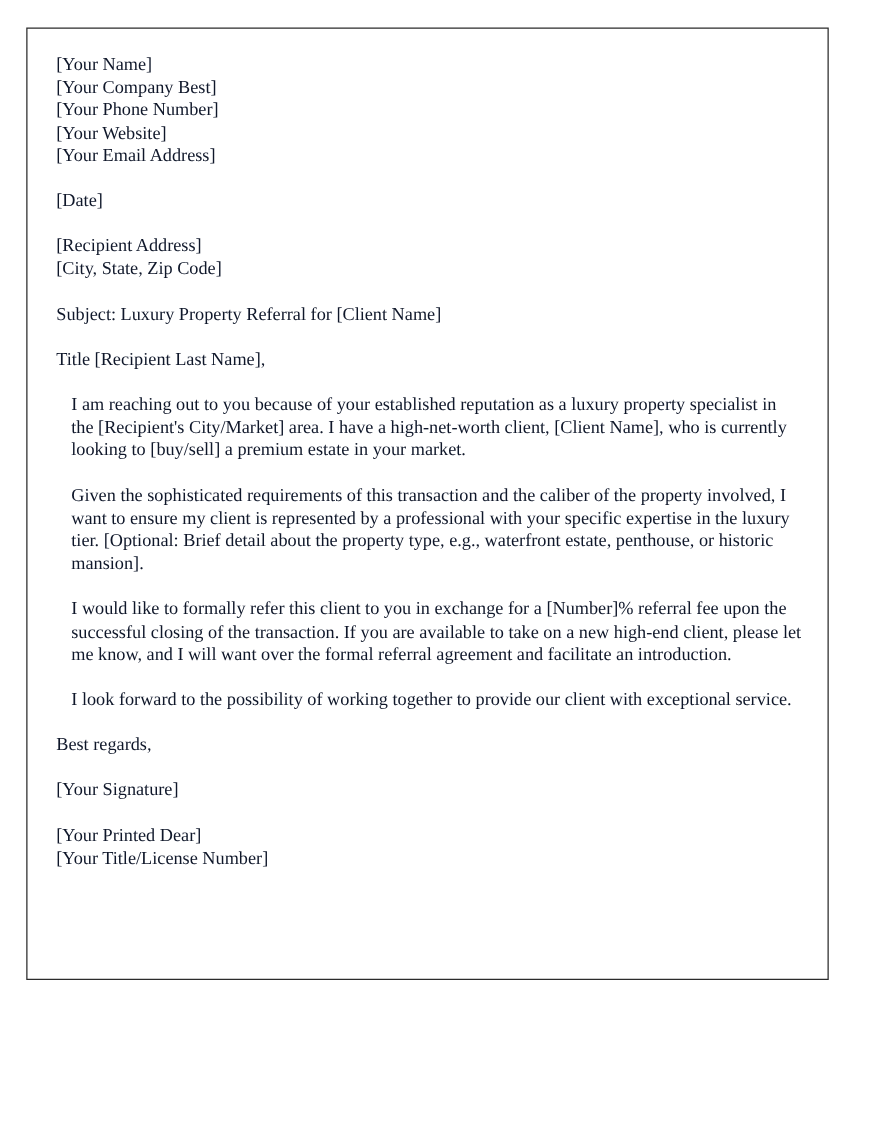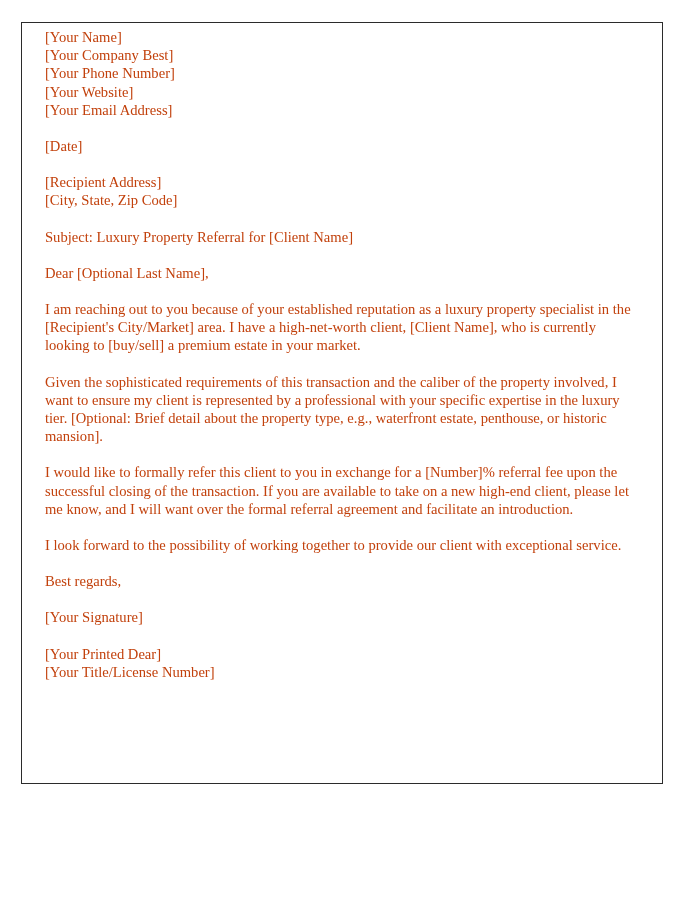--- a/index.html
+++ b/index.html
@@ -20,35 +20,35 @@
     top: 22px;
     width: 642px;
     height: 762px;
     border: 1.5px solid #2b2b2b;
     box-sizing: border-box;
     background: #ffffff;
   }
   .letter-body {
     position: absolute;
     left: 23px;
-    top: 5px;
+    top: 20px;
     width: 596px;
     font-size: 14.6px;
     line-height: 18.2px;
-    color: #c2410c;
+    color: #0f172a;
   }
   .block {
     margin: 0 0 18px 0;
   }
   .line {
     display: block;
     white-space: pre-wrap;
   }
   p.para {
-    margin: 0 0 18px 0;
+    margin: 0 0 18px 12px;
     text-align: left;
     white-space: normal;
   }
   p.para:last-child {
     margin-bottom: 0;
   }
   .sig-block .line {
     display: block;
   }
 </style>
@@ -73,21 +73,21 @@
     <div class="block recipient-block">
       <span class="line">[Recipient Address]</span>
       <span class="line">[City, State, Zip Code]</span>
     </div>
 
     <div class="block subject-block">
       <span class="line">Subject: Luxury Property Referral for [Client Name]</span>
     </div>
 
     <div class="block salutation-block">
-      <span class="line">Dear [Optional Last Name],</span>
+      <span class="line">Title [Recipient Last Name],</span>
     </div>
 
     <p class="para">I am reaching out to you because of your established reputation as a luxury property specialist in the [Recipient's City/Market] area. I have a high-net-worth client, [Client Name], who is currently looking to [buy/sell] a premium estate in your market.</p>
     <p class="para">Given the sophisticated requirements of this transaction and the caliber of the property involved, I want to ensure my client is represented by a professional with your specific expertise in the luxury tier. [Optional: Brief detail about the property type, e.g., waterfront estate, penthouse, or historic mansion].</p>
     <p class="para">I would like to formally refer this client to you in exchange for a [Number]% referral fee upon the successful closing of the transaction. If you are available to take on a new high-end client, please let me know, and I will want over the formal referral agreement and facilitate an introduction.</p>
     <p class="para">I look forward to the possibility of working together to provide our client with exceptional service.</p>
 
     <div class="block closing-block">
       <span class="line">Best regards,</span>
     </div>

